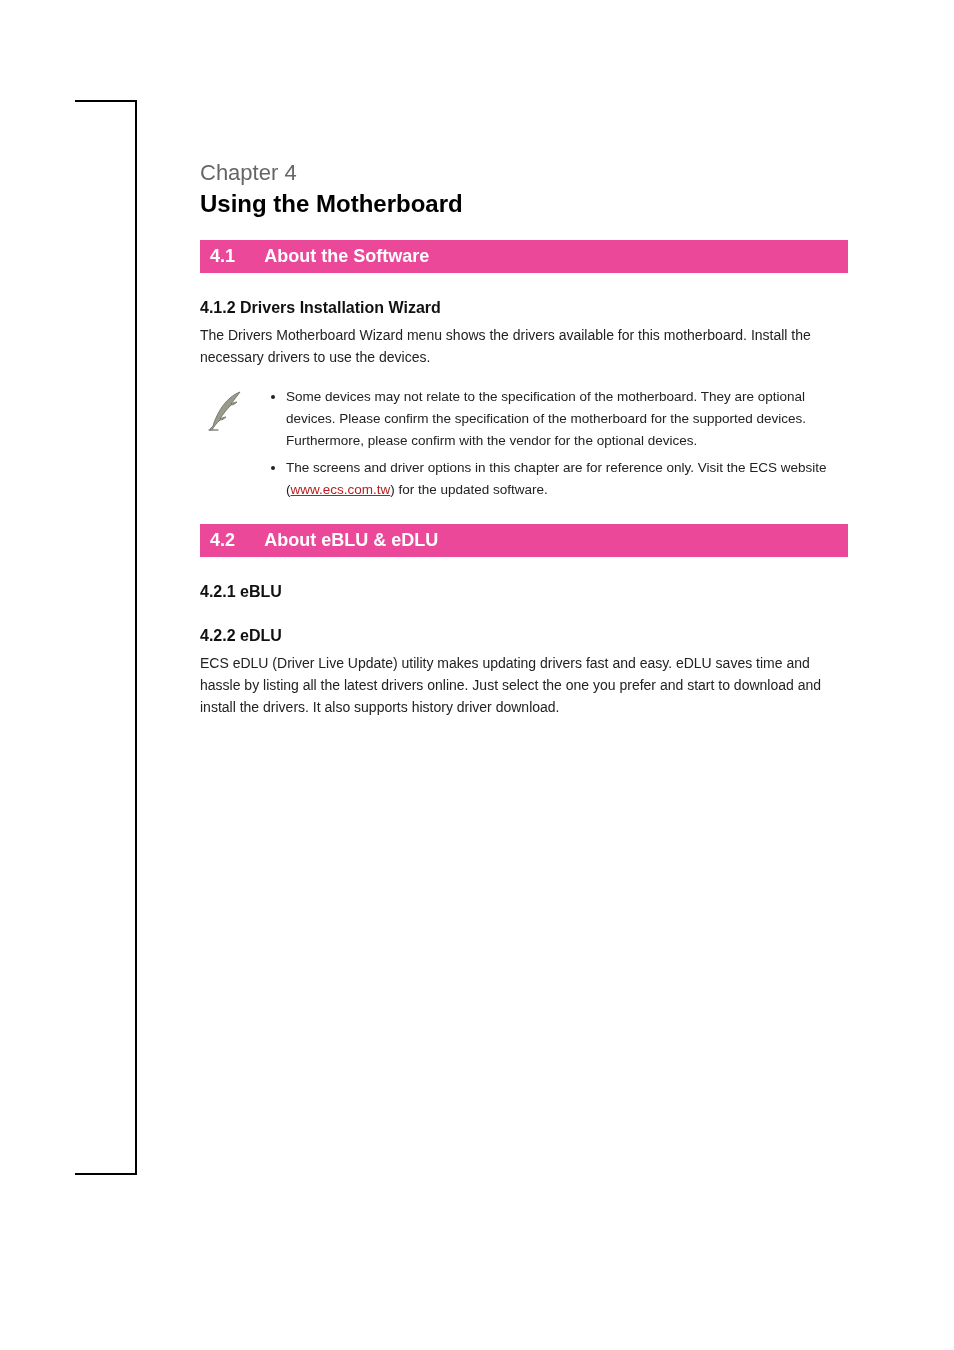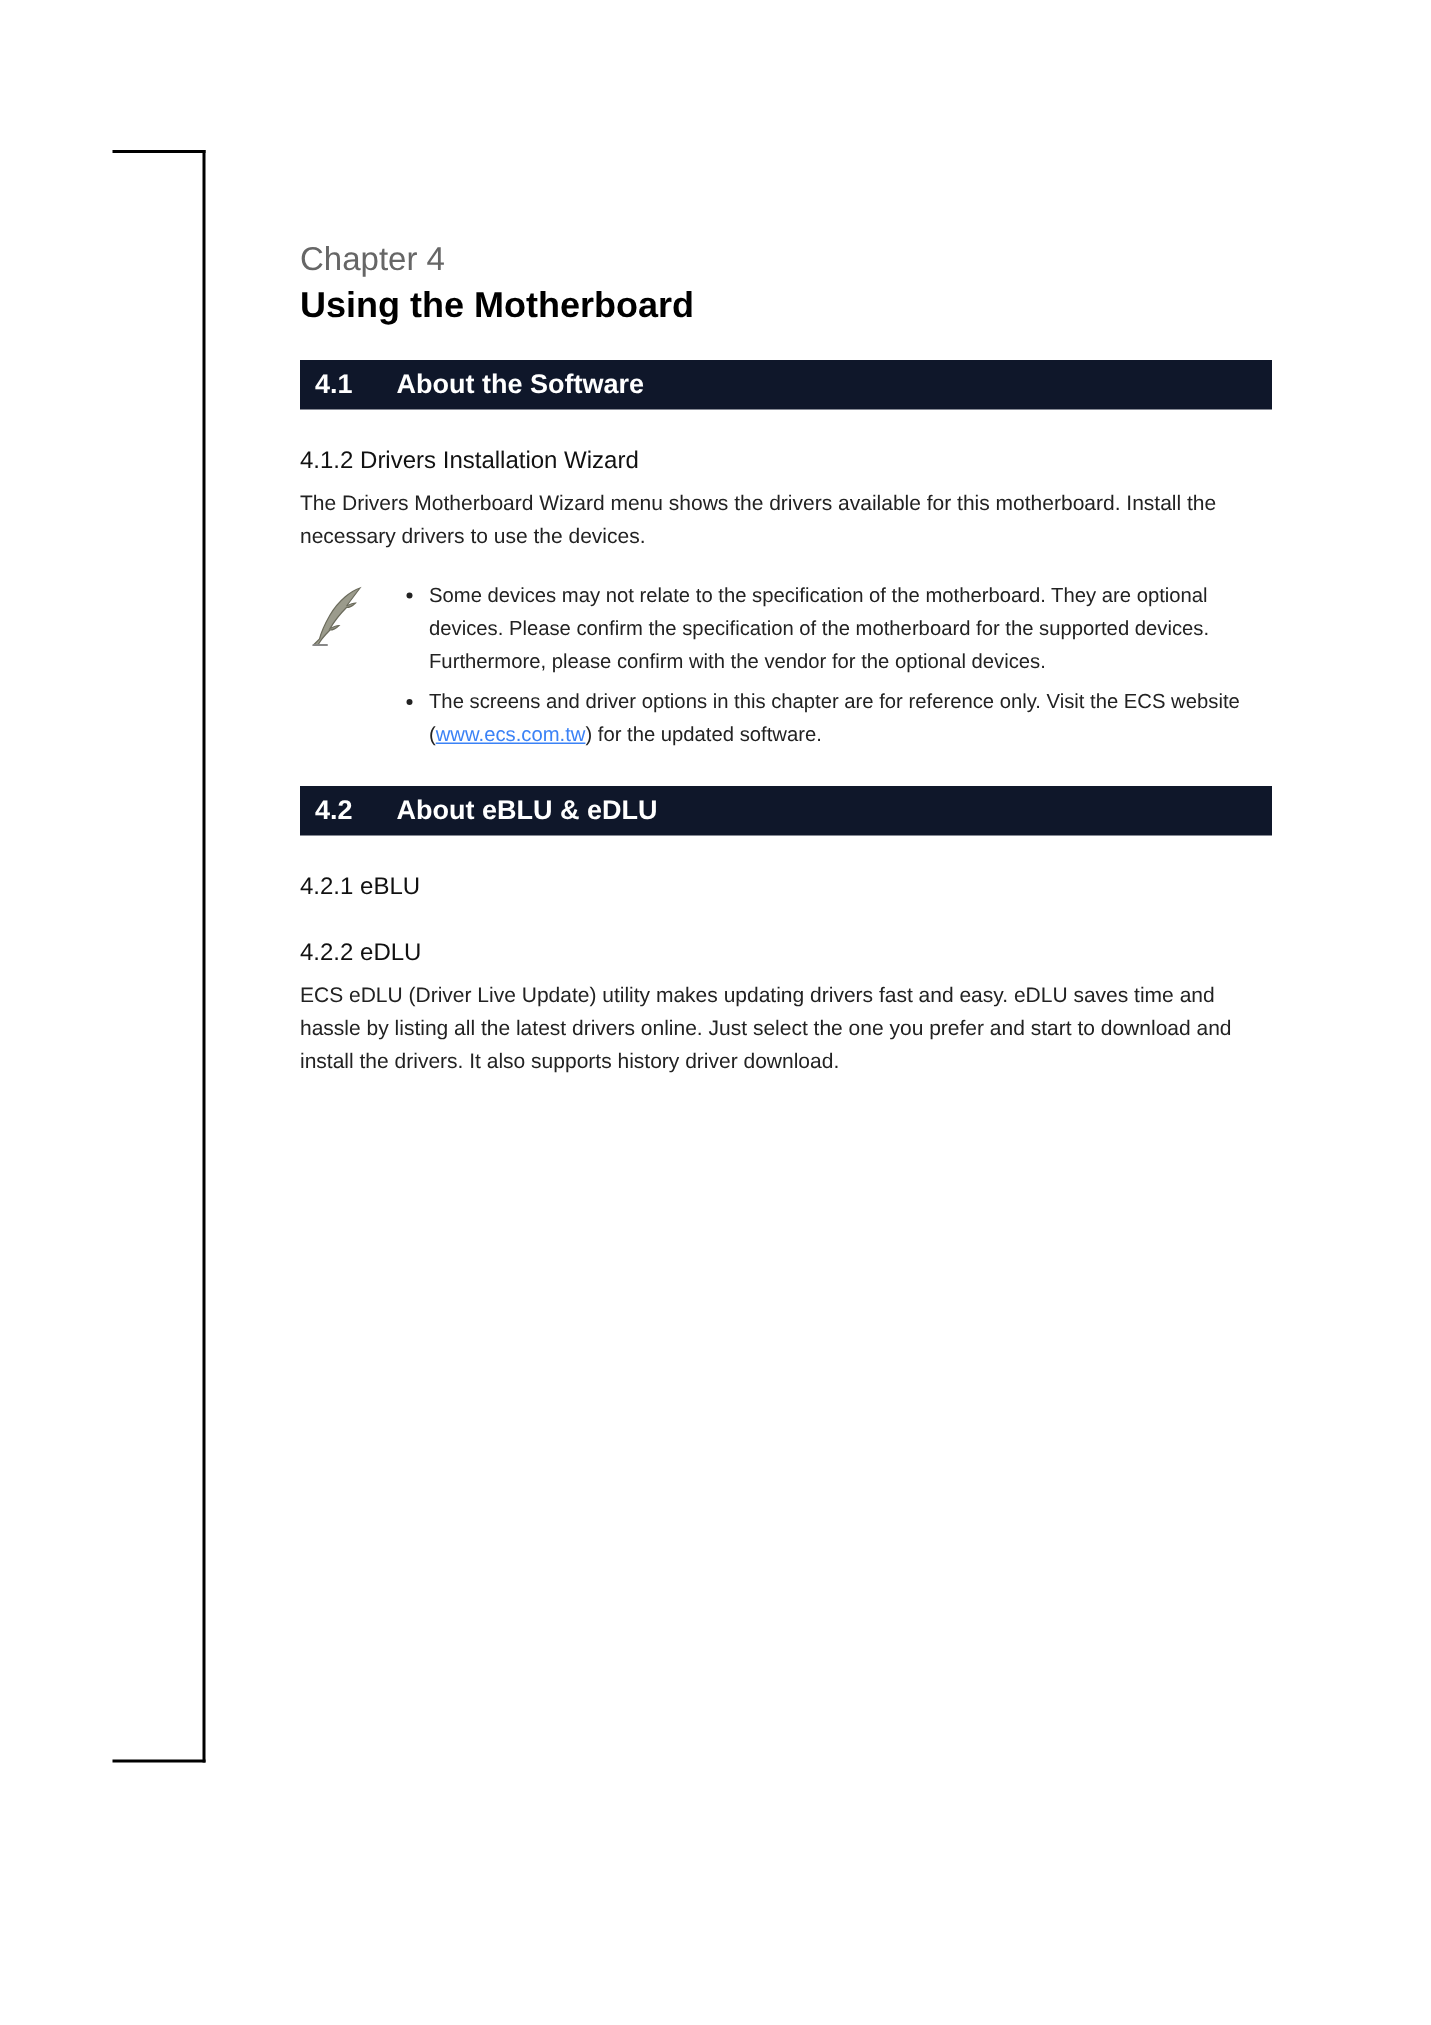--- a/index.html
+++ b/index.html
@@ -41,41 +41,41 @@
     margin-top: 60px;
     margin-bottom: 4px;
   }
   .chapter-title {
     font-size: 24px;
     font-weight: 700;
     color: #000;
     margin-bottom: 22px;
   }
   .section-bar {
-    background: #0f172a;
+    background: #ec4899;
     color: #ffffff;
     padding: 6px 10px;
     font-size: 18px;
     font-weight: 700;
     margin-top: 18px;
     margin-bottom: 16px;
   }
   .section-bar .num {
     display: inline-block;
     width: 50px;
   }
   .para {
     font-size: 14px;
     line-height: 1.55;
     color: #222;
     margin-bottom: 12px;
   }
   .subhead {
     font-size: 16px;
-    font-weight: 400;
+    font-weight: 700;
     color: #111;
     margin-top: 26px;
     margin-bottom: 8px;
   }
   .note-block {
     display: flex;
     align-items: flex-start;
     gap: 18px;
     margin-top: 18px;
     margin-bottom: 18px;
@@ -91,21 +91,21 @@
     margin: 0;
     padding-left: 18px;
   }
   .note-text li {
     font-size: 13.5px;
     line-height: 1.6;
     margin-bottom: 6px;
     color: #222;
   }
   .link {
-    color: #3b82f6;
+    color: #b91c1c;
     text-decoration: underline;
   }
   .gray {
     color: #666;
   }
 </style>
 </head>
 <body>
 
 <div class="page">

